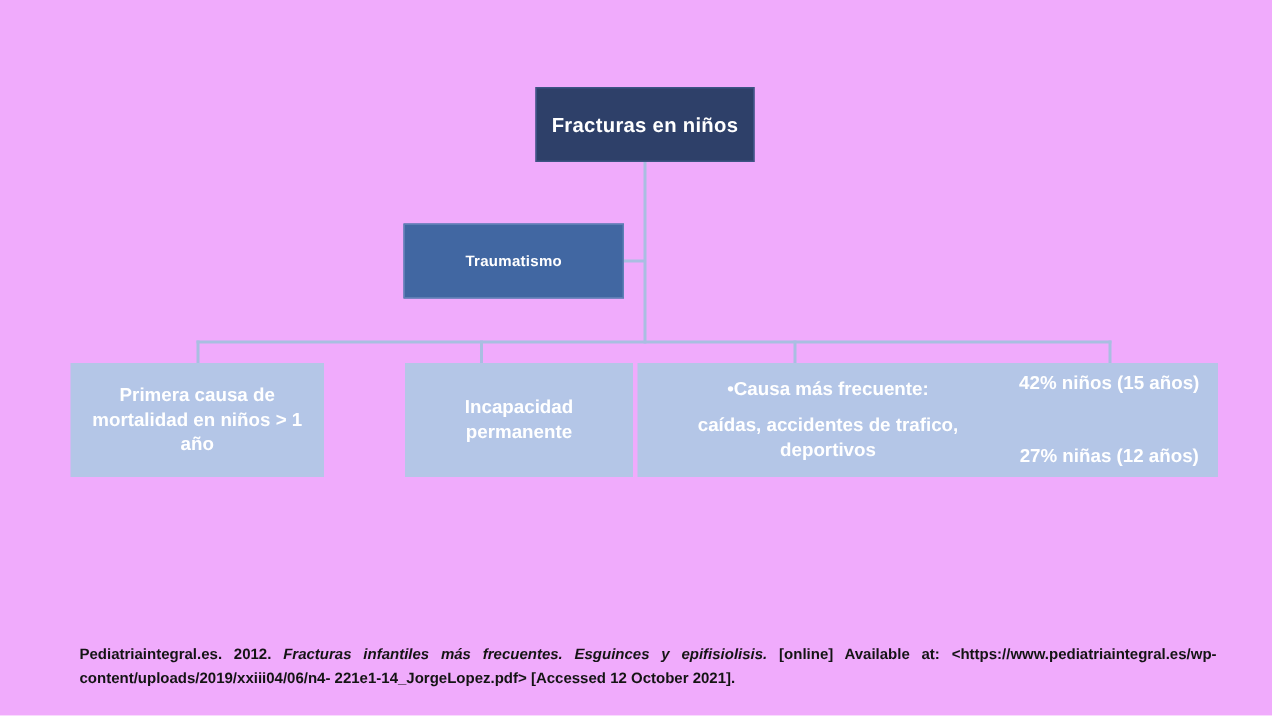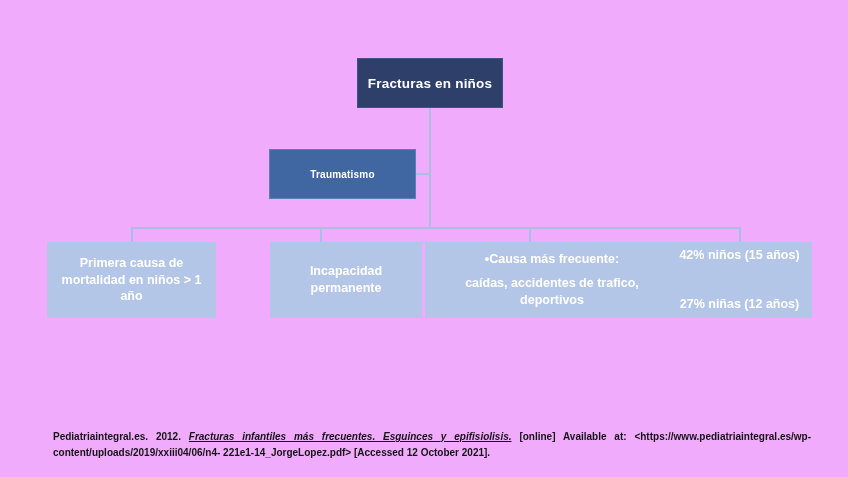--- a/index.html
+++ b/index.html
@@ -62,21 +62,21 @@
   .citation {
     position: absolute;
     left: 53px; top: 429px; width: 758px;
     color: #141414;
     font-size: 10px;
     font-weight: bold;
     line-height: 1.55;
   }
   .cite-line-1 { text-align: justify; text-align-last: justify; }
   .cite-line-2 { text-align: left; }
-  .it { font-style: italic; text-decoration: underline; }
+  .it { font-style: italic; }
 </style>
 </head>
 <body>
 
 <div class="canvas">
 
   <div class="conn conn-v-main"></div>
   <div class="conn conn-trauma"></div>
   <div class="conn conn-h-main"></div>
   <div class="conn conn-drop-1"></div>

